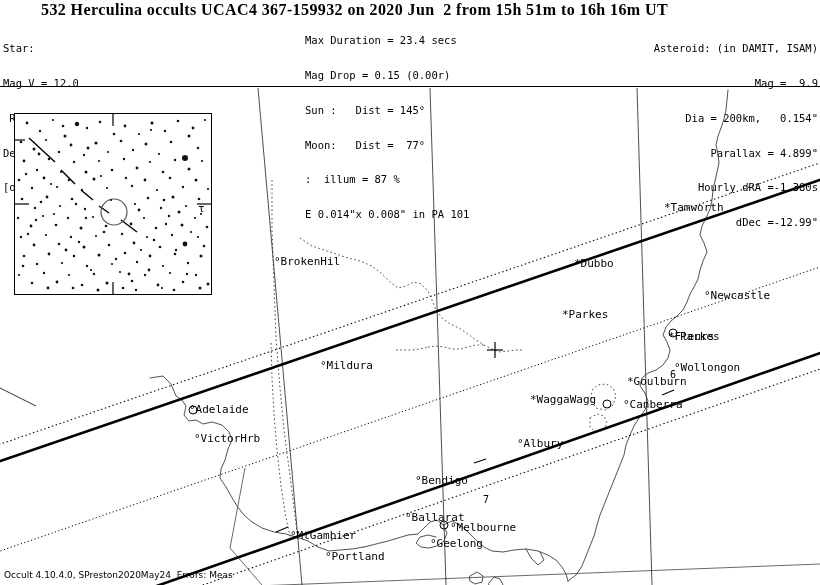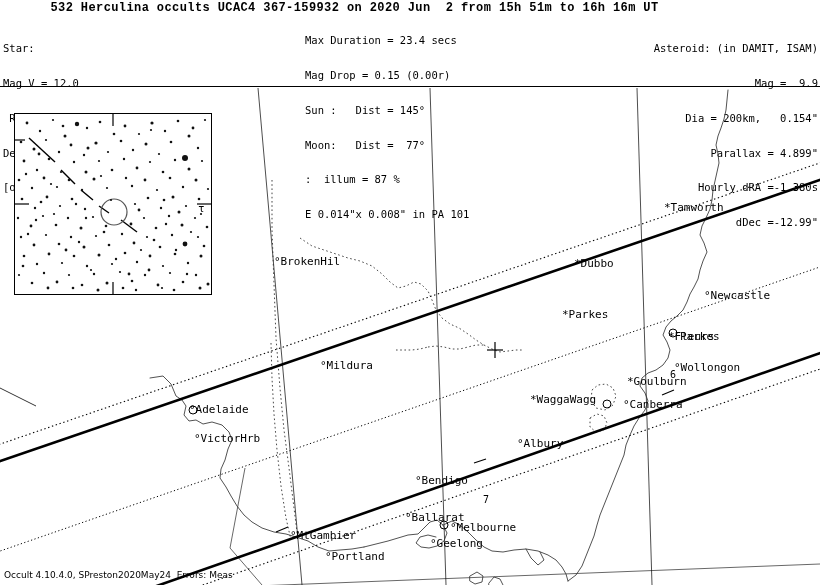--- a/index.html
+++ b/index.html
@@ -22,22 +22,22 @@
     position: absolute;
     left: 0; top: 0;
     width: 820px;
     height: 88px;
   }
   #title {
     position: absolute;
     left: 0; top: 1px;
     width: 709px;
     text-align: center;
-    font-family: Liberation Mono, monospace;
-    font-size: 12px;
+    font-family: Liberation Serif, serif;
+    font-size: 16px;
     font-weight: bold;
     letter-spacing: 0.4px;
     white-space: pre;
   }
   .hdr-col {
     position: absolute;
     font-size: 10.5px;
     line-height: 11.6px;
     white-space: pre;
   }

